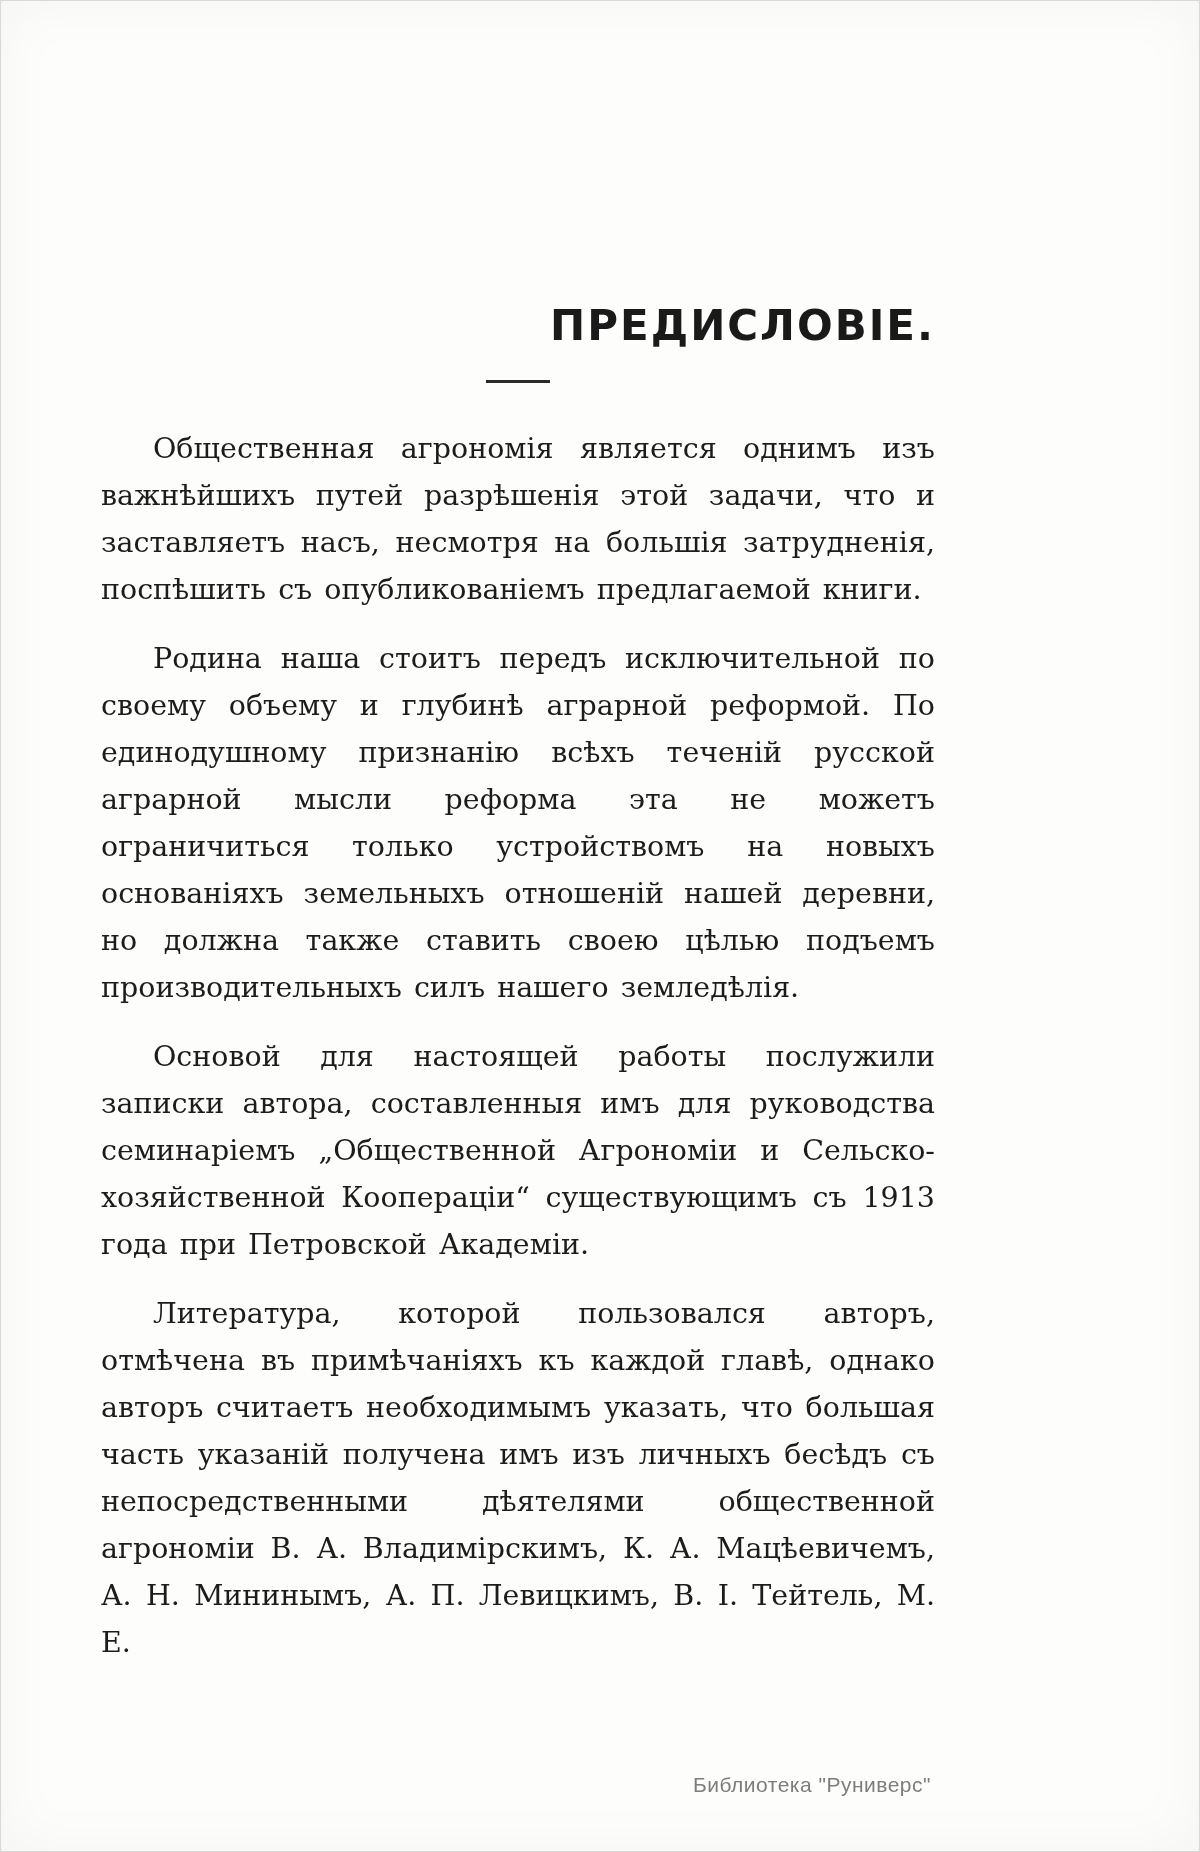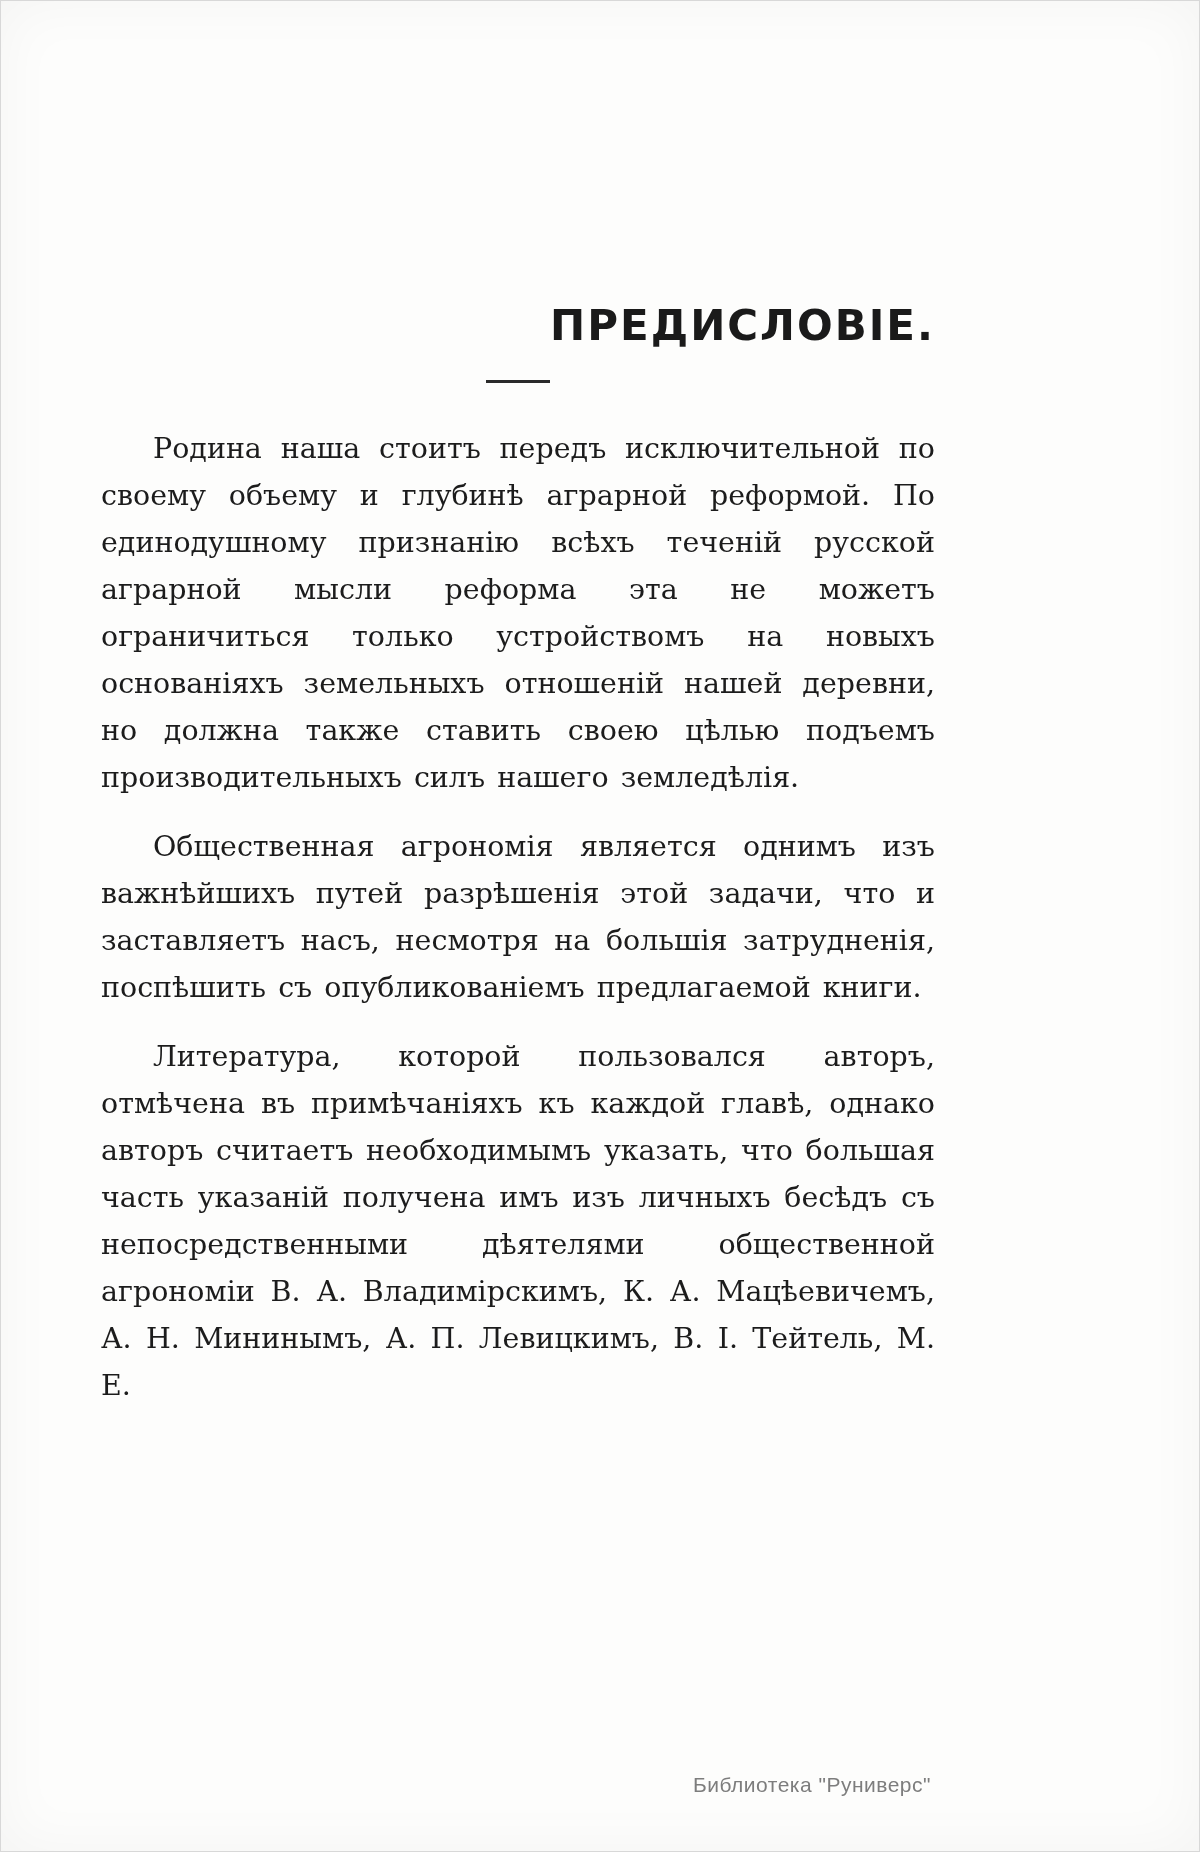--- a/index.html
+++ b/index.html
@@ -64,22 +64,23 @@
 
 <div class="scan-page">
 
   <div class="content">
 
     <h1 class="page-title">ПРЕДИСЛОВІЕ.</h1>
 
     <div class="title-divider"></div>
 
     <div class="body-text">
+      <p>Общественная агрономія является однимъ изъ важнѣйшихъ путей разрѣшенія этой задачи, что и заставляетъ насъ, несмотря на большія затрудненія, поспѣшить съ опубликованіемъ предлагаемой книги.</p>
       <p>Родина наша стоитъ передъ исключительной по своему объему и глубинѣ аграрной реформой. По единодушному признанію всѣхъ теченій русской аграрной мысли реформа эта не можетъ ограничиться только устройствомъ на новыхъ основаніяхъ земельныхъ отношеній нашей деревни, но должна также ставить своею цѣлью подъемъ производительныхъ силъ нашего земледѣлія.</p>
-      <p>Общественная агрономія является однимъ изъ важнѣйшихъ путей разрѣшенія этой задачи, что и заставляетъ насъ, несмотря на большія затрудненія, поспѣшить съ опубликованіемъ предлагаемой книги.</p>
+      <p>Основой для настоящей работы послужили записки автора, составленныя имъ для руководства семинаріемъ „Общественной Агрономіи и Сельско-хозяйственной Коопераціи“ существующимъ съ 1913 года при Петровской Академіи.</p>
       <p>Литература, которой пользовался авторъ, отмѣчена въ примѣчаніяхъ къ каждой главѣ, однако авторъ считаетъ необходимымъ указать, что большая часть указаній получена имъ изъ личныхъ бесѣдъ съ непосредственными дѣятелями общественной агрономіи В. А. Владимірскимъ, К. А. Мацѣевичемъ, А. Н. Мининымъ, А. П. Левицкимъ, В. І. Тейтель, М. Е.</p>
     </div>
 
   </div>
 
   <div class="watermark">Библиотека "Руниверс"</div>
 
 </div>
 
 </body></html>

